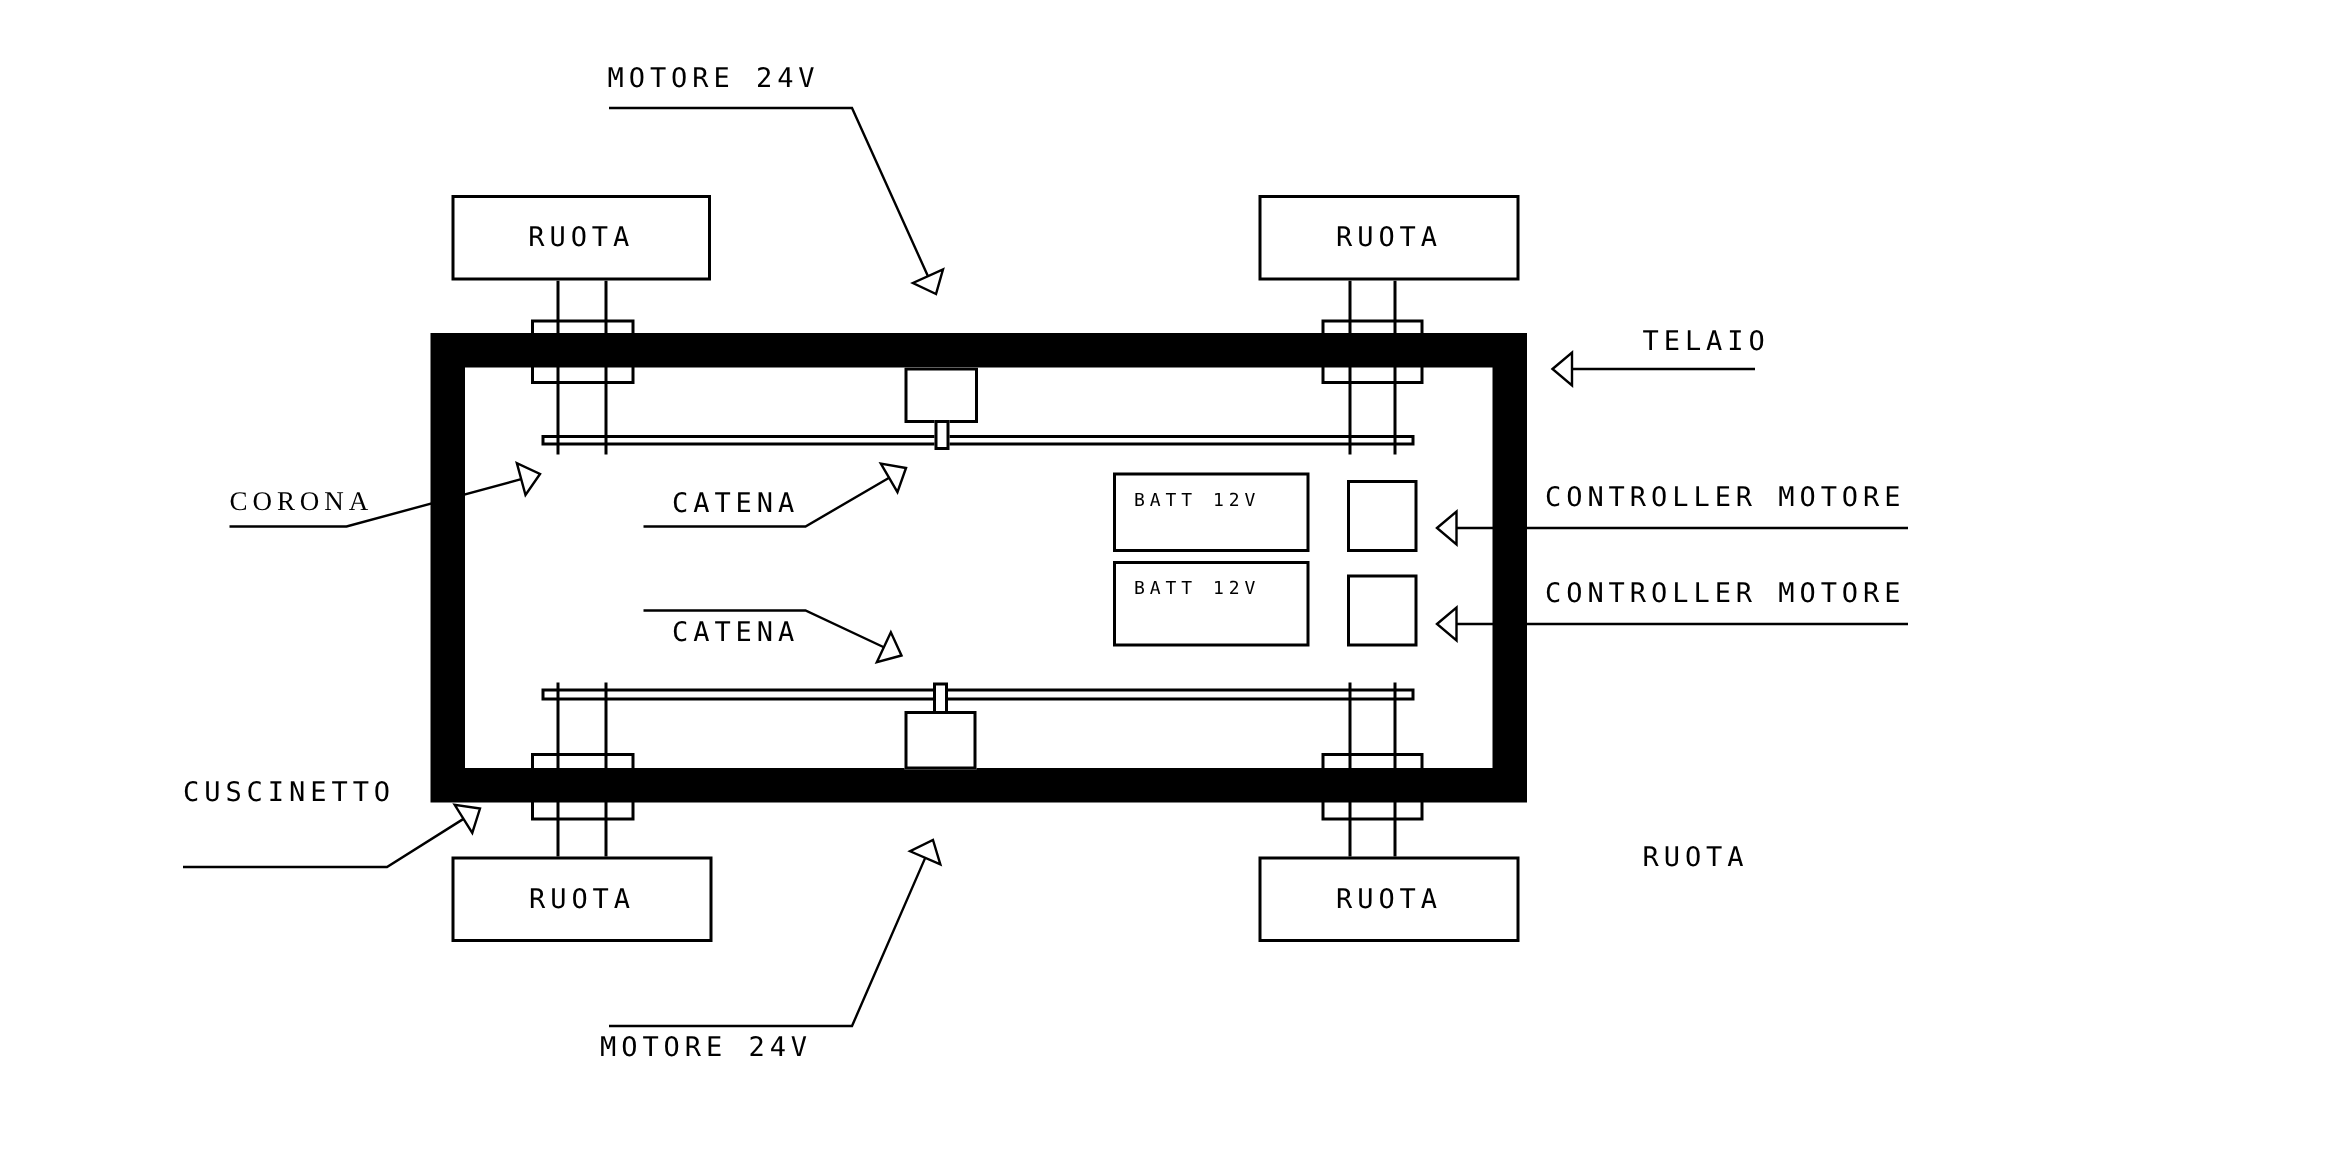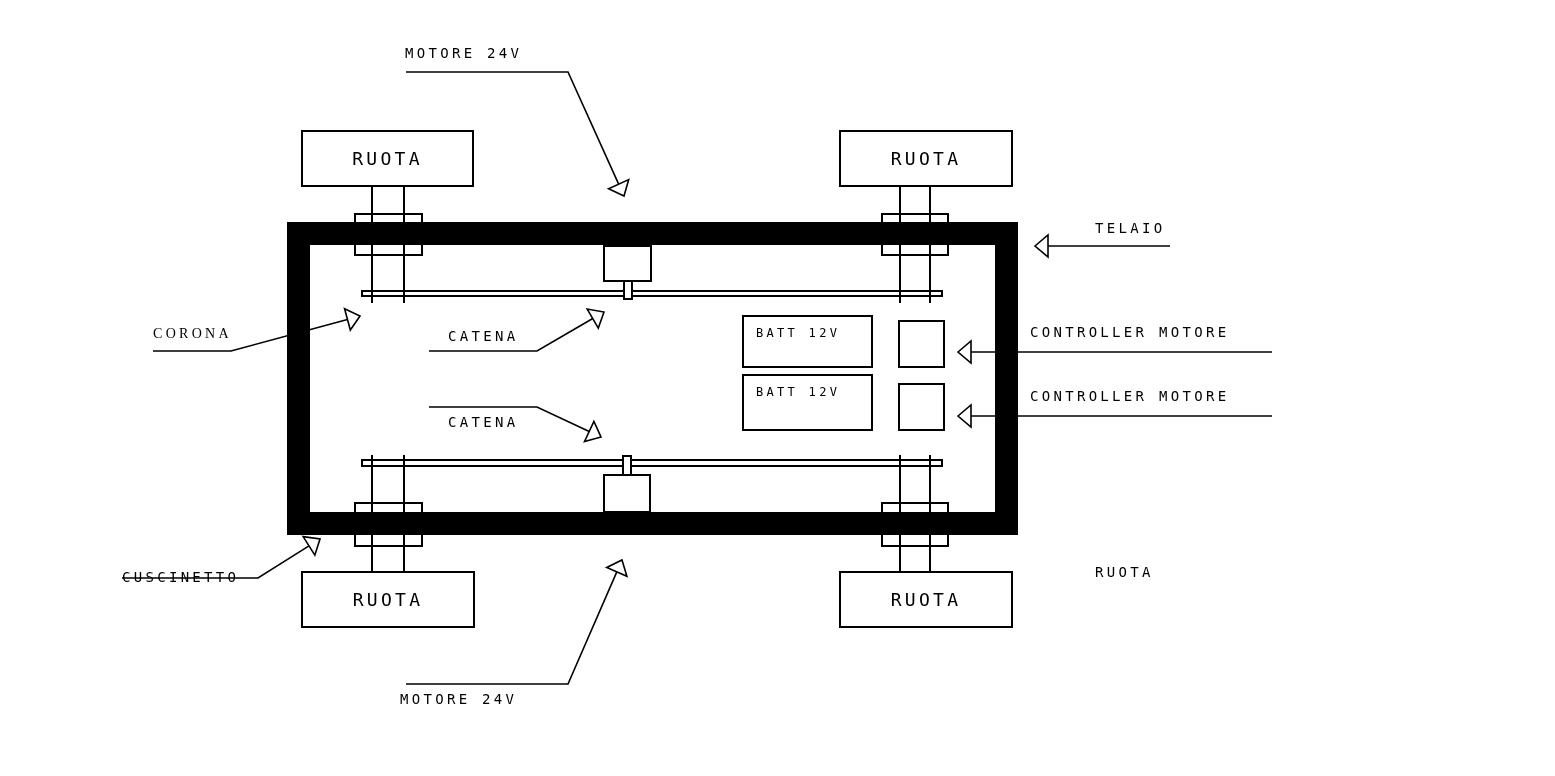--- a/index.html
+++ b/index.html
@@ -16,21 +16,21 @@
     position:absolute;border:2px solid #000000;box-sizing:border-box;background:#ffffff;
   }
   .outline{
     position:absolute;border:2px solid #000000;box-sizing:border-box;background:transparent;
   }
   .shaft{
     position:absolute;border-left:2px solid #000000;border-right:2px solid #000000;
     box-sizing:border-box;background:transparent;
   }
   .lbl{
-    position:absolute;font-size:14px;line-height:18px;letter-spacing:3.3px;
+    position:absolute;font-size:18px;line-height:18px;letter-spacing:3.3px;
     white-space:nowrap;font-weight:normal;
   }
   .wheel{
     display:flex;align-items:center;justify-content:center;
     font-size:18px;letter-spacing:3.3px;white-space:nowrap;
   }
   .batt-text{
     display:block;padding:9px 0 0 12px;font-size:12px;letter-spacing:3.3px;white-space:nowrap;
   }
   svg.overlay{position:absolute;left:0;top:0;width:1555px;height:776px;pointer-events:none;}
@@ -83,21 +83,21 @@
   <div class="box" style="left:898px;top:320px;width:47px;height:48px;"></div>
   <div class="box" style="left:898px;top:383px;width:47px;height:48px;"></div>
 
   <div class="lbl" style="left:405px;top:44px;">MOTORE 24V</div>
   <div class="lbl" style="left:1095px;top:219px;text-align:right;">TELAIO</div>
   <div class="lbl" style="left:153px;top:325px;font-family:Liberation Serif, serif;">CORONA</div>
   <div class="lbl" style="left:448px;top:327px;">CATENA</div>
   <div class="lbl" style="left:448px;top:413px;">CATENA</div>
   <div class="lbl" style="left:1030px;top:323px;">CONTROLLER MOTORE</div>
   <div class="lbl" style="left:1030px;top:387px;">CONTROLLER MOTORE</div>
-  <div class="lbl" style="left:122px;top:568px;">CUSCINETTO</div>
+  <div class="lbl" style="left:122px;top:520px;">CUSCINETTO</div>
   <div class="lbl" style="left:1095px;top:563px;">RUOTA</div>
   <div class="lbl" style="left:400px;top:690px;">MOTORE 24V</div>
 
   <svg class="overlay" viewBox="0 0 1555 776" xmlns="http://www.w3.org/2000/svg">
       <polyline points="406,72 568,72 618.6493726084556,184.15218220443722" fill="none" stroke="#000000" stroke-width="1.6"></polyline>
       <polygon points="624,196 608.6242960122102,188.6796361511287 628.674449204701,179.62472825774574" fill="none" stroke="#000000" stroke-width="1.6"></polygon>
       <polyline points="1170,246 1048,246" fill="none" stroke="#000000" stroke-width="1.6"></polyline>
       <polygon points="1035,246 1048,235 1048,257" fill="none" stroke="#000000" stroke-width="1.6"></polygon>
       <polyline points="153,351 231,351 347.45359224815115,319.4040641187187" fill="none" stroke="#000000" stroke-width="1.6"></polyline>
       <polygon points="360,316 350.33395419475926,330.02025529336 344.57323030154305,308.7878729440774" fill="none" stroke="#000000" stroke-width="1.6"></polygon>

